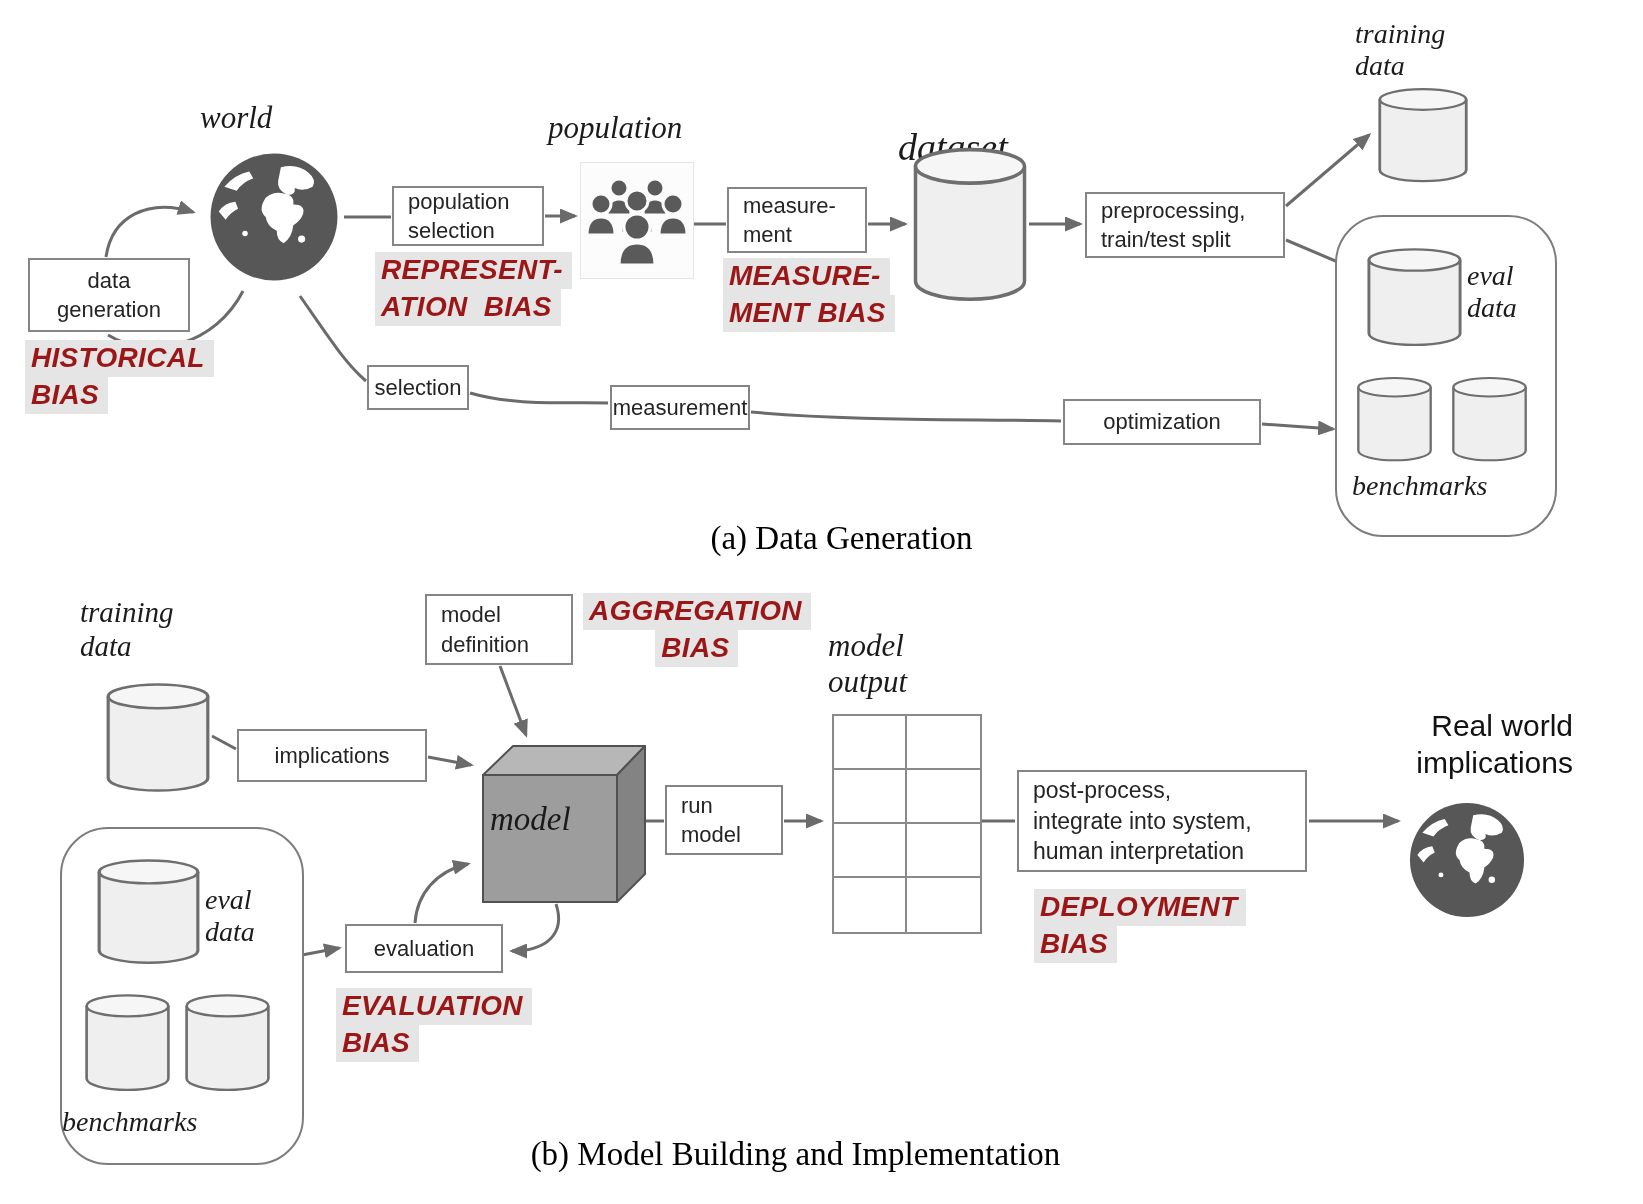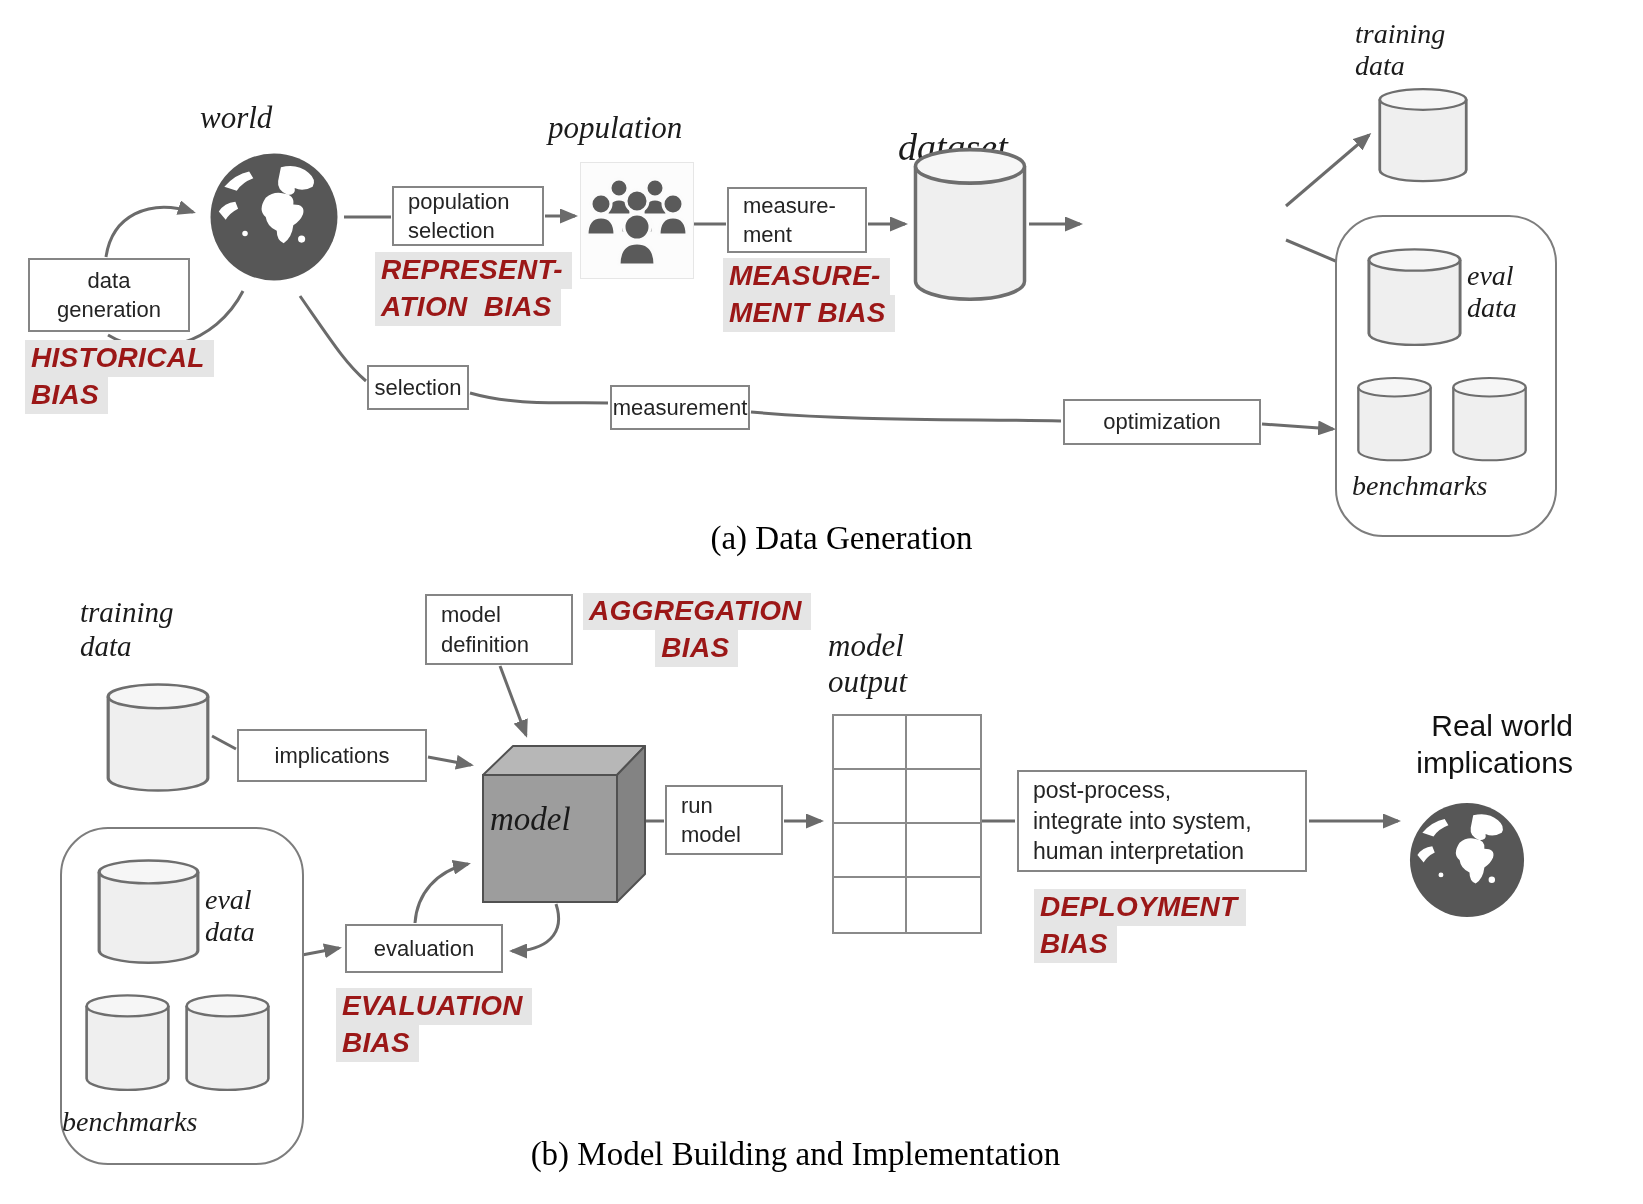--- a/index.html
+++ b/index.html
@@ -125,20 +125,22 @@
     <span>MENT BIAS</span>
   </div>
 
   <div class="ilabel" style="left:898px;top:105px;width:140px;font-size:38px;margin-top:20px;">dataset</div>
 
   <svg class="cyl" style="left:912px;top:146px;" width="116" height="158" viewBox="0 0 100 132" preserveAspectRatio="none">
     <path d="M3,17 V113 a47,15 0 0 0 94,0 V17" fill="#efefef" stroke="#6e6e6e" stroke-width="3"></path>
     <ellipse cx="50" cy="17" rx="47" ry="14" fill="#f6f6f6" stroke="#6e6e6e" stroke-width="3"></ellipse>
   </svg>
 
+  <div class="box left" style="left:1085px;top:192px;width:200px;height:66px;">preprocessing,
+train/test split</div>
 
   <div class="ilabel" style="left:1355px;top:18px;width:115px;font-size:28px;">training
 data</div>
 
   <svg class="cyl" style="left:1377px;top:87px;" width="92" height="97" viewBox="0 0 100 132" preserveAspectRatio="none">
     <path d="M3,17 V113 a47,15 0 0 0 94,0 V17" fill="#efefef" stroke="#6e6e6e" stroke-width="3"></path>
     <ellipse cx="50" cy="17" rx="47" ry="14" fill="#f6f6f6" stroke="#6e6e6e" stroke-width="3"></ellipse>
   </svg>
 
   <div class="round-box" style="left:1335px;top:215px;width:218px;height:318px;"></div>

